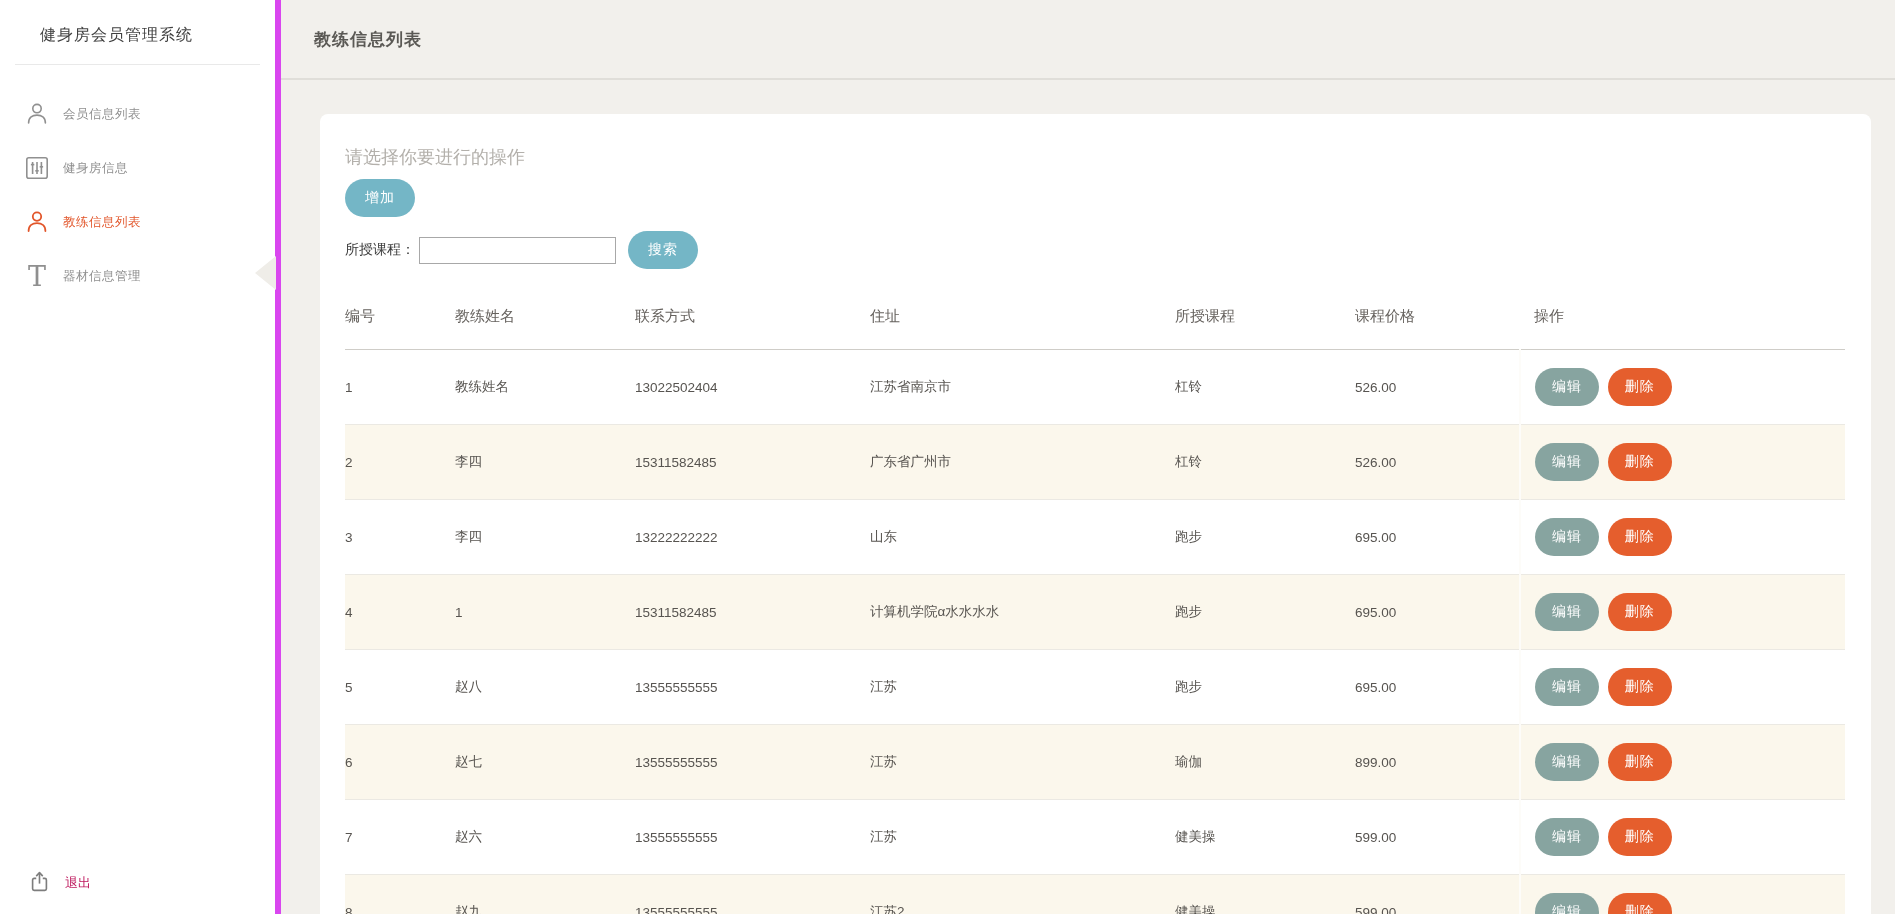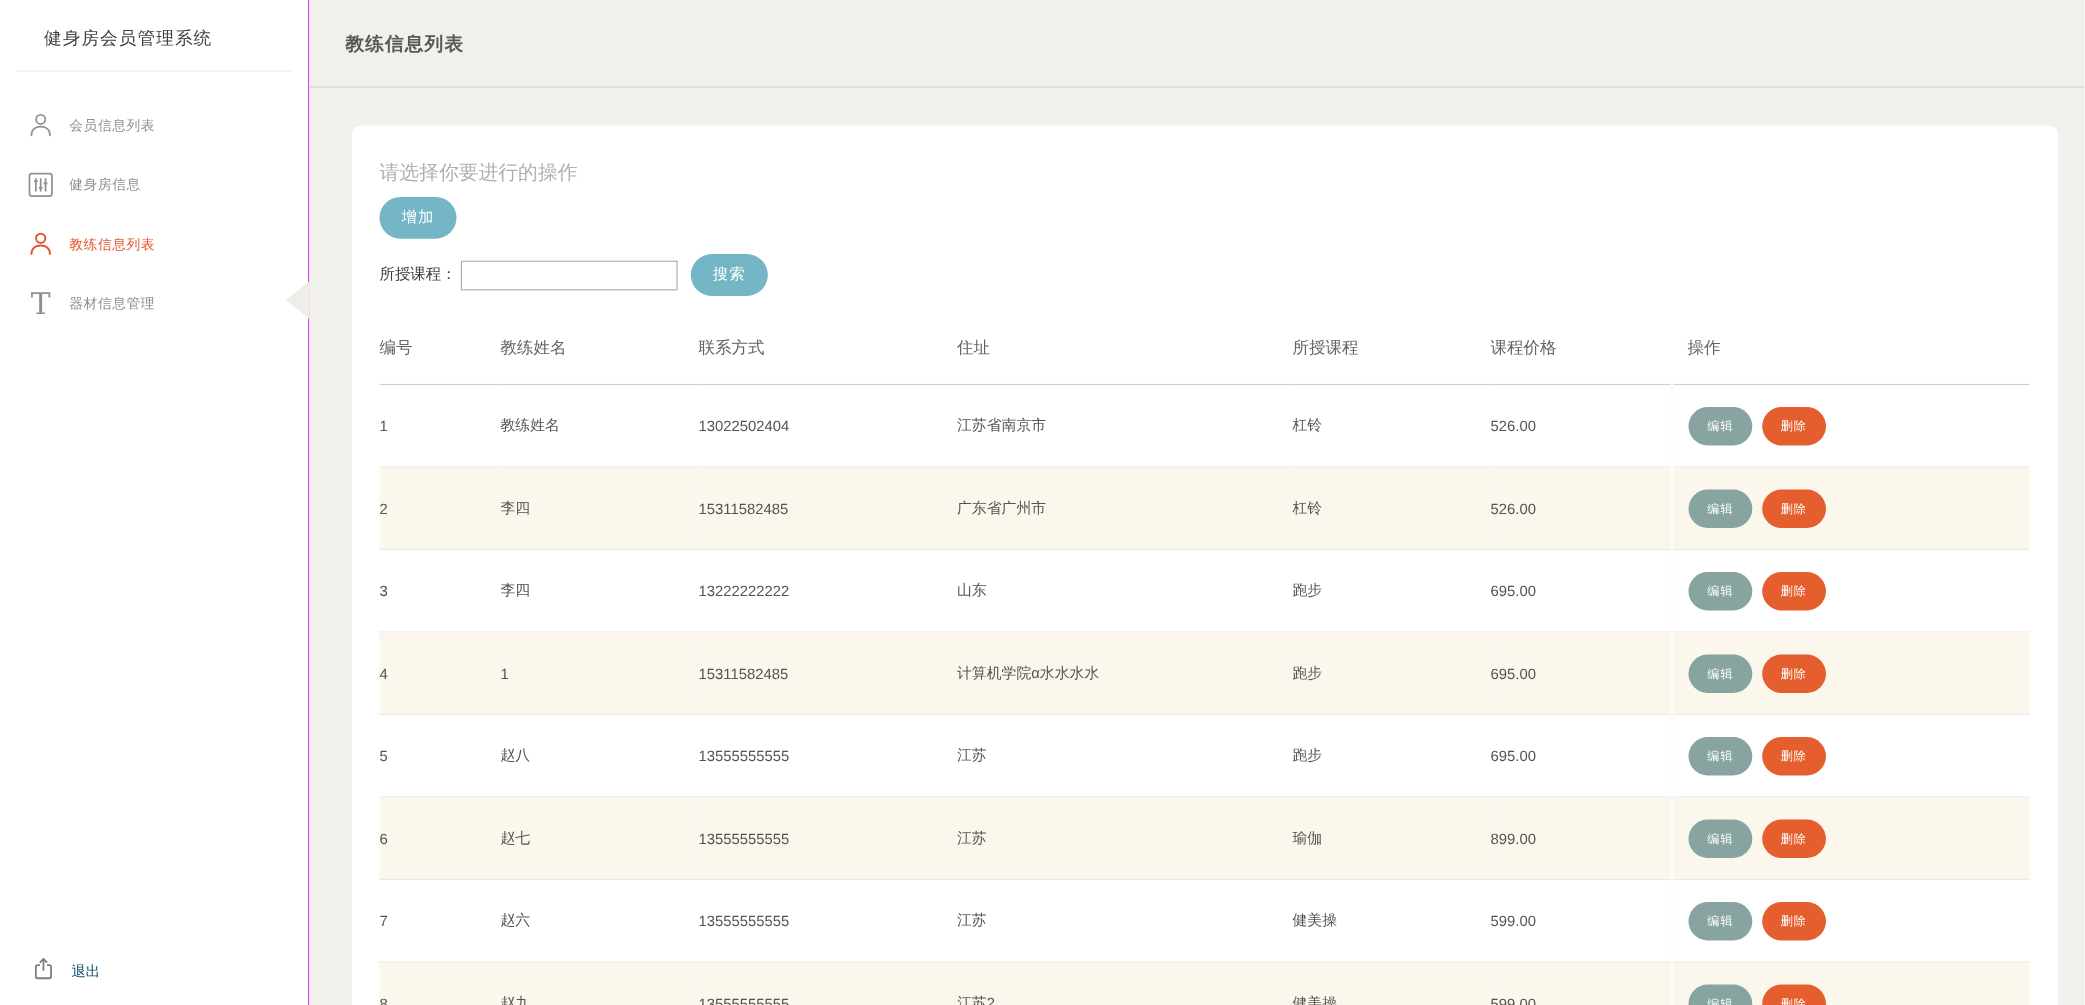--- a/index.html
+++ b/index.html
@@ -8,21 +8,21 @@
     font-family:"Liberation Sans","DejaVu Sans",sans-serif;
     display:flex;
     background:var(--main-bg,#f2f0ec);
   }
 
   
   .sidebar {
     position:relative;
     width:281px; height:914px;
     background:#ffffff;
-    border-right:1px solid #d946ef;
+    border-right:6px solid #d946ef;
     flex:0 0 auto;
   }
   .sidebar-title {
     font-size:16px; font-weight:400; color:#3f3f3f;
     letter-spacing:1px;
     padding:25px 0 0 40px;
   }
   .sidebar-divider {
     height:1px; background:#e9e9e9;
     margin:18px 15px 0 15px;
@@ -54,21 +54,21 @@
     border-bottom:17px solid transparent;
     border-right:21px solid #efede8;
   }
   .logout {
     position:absolute; left:0; bottom:8px;
     display:flex; align-items:center;
     height:46px; padding-left:28px; cursor:pointer;
     width:100%;
   }
   .logout svg { stroke:#7d7d7d; fill:none; stroke-width:1.7; }
-  .logout .mi-label { margin-left:14px; font-size:13px; color:#0c4a6e; }
+  .logout .mi-label { margin-left:14px; font-size:13px; color:#be185d; }
 
   
   .main { flex:1 1 auto; position:relative; }
   .page-header {
     height:80px;
     border-bottom:2px solid #e0ded9;
     display:flex; align-items:center;
     padding-left:33px;
   }
   .page-title { font-size:17px; font-weight:700; color:#5b5955; letter-spacing:1px; }
@@ -126,21 +126,21 @@
   .coach-table tr.alt td { background:var(--row-alt-bg,#fbf7ec); }
   .coach-table td.action-cell, .coach-table th.action-col { padding-left:14px; }
   .coach-table td.action-cell { border-left:2px solid #fdfcf9; }
   .col-id{width:110px;} .col-name{width:180px;} .col-phone{width:235px;}
   .col-address{width:305px;} .col-course{width:180px;} .col-price{width:165px;}
   .col-action{width:325px;}
 
   .row-btn {
     display:inline-block;
     border:none; cursor:pointer;
-    color:#fff; font-size:11px; letter-spacing:1px;
+    color:#fff; font-size:14px; letter-spacing:1px;
     padding:10px 17px; border-radius:19px;
     font-family:inherit;
   }
   .btn-edit { background:var(--edit-bg,#87a4a0); margin-right:5px; }
   .btn-delete { background:var(--delete-bg,#e55e2d); }
 </style>
 </head>
 <body>
 
 <aside class="sidebar">

